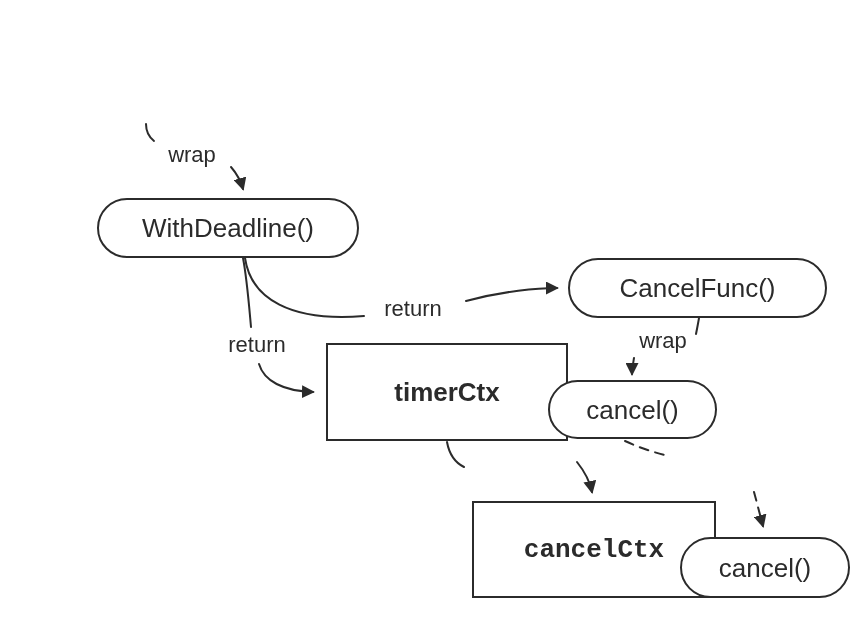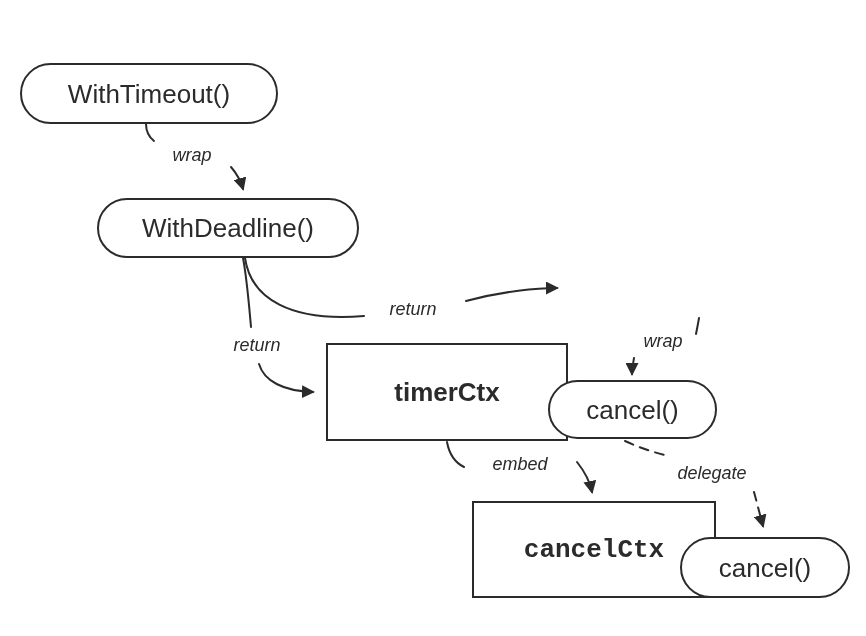--- a/index.html
+++ b/index.html
@@ -42,24 +42,23 @@
     border-radius: 0;
   }
   .rect-label {
     font-weight: 600;
   }
   .edge-label {
     position: absolute;
     transform: translate(-50%, -50%);
     background: #ffffff;
     padding: 0 3px;
-    font-size: 18px;
+    font-size: 22px;
     line-height: 1.15;
     white-space: nowrap;
-    font-style: italic;
   }
   path.edge {
     fill: none;
     stroke: #2b2b2b;
     stroke-width: 2;
     stroke-linecap: round;
   }
   path.dashed {
     stroke-dasharray: 9 7;
   }
@@ -96,42 +95,40 @@
   </svg>
 
   <div class="node rect" style="left:326px; top:343px; width:242px; height:98px;">
     <span class="rect-label">timerCtx</span>
   </div>
 
   <div class="node rect" style="left:472px; top:501px; width:244px; height:97px;font-family:Liberation Mono, monospace;">
     <span class="rect-label">cancelCtx</span>
   </div>
 
-  <div class="node pill" style="left:20px; top:63px; width:258px; height:61px;">
-    <span>WithTimeout()</span>
-  </div>
 
   <div class="node pill" style="left:97px; top:198px; width:262px; height:60px;">
     <span>WithDeadline()</span>
   </div>
 
+  <div class="node pill" style="left:568px; top:258px; width:259px; height:60px;">
+    <span>CancelFunc()</span>
+  </div>
 
   <div class="node pill" style="left:548px; top:380px; width:169px; height:59px;">
     <span>cancel()</span>
   </div>
 
   <div class="node pill" style="left:680px; top:537px; width:170px; height:61px;">
     <span>cancel()</span>
   </div>
 
   <div class="edge-label" style="left:192px; top:155px;">wrap</div>
 
   <div class="edge-label" style="left:257px; top:345px;">return</div>
 
   <div class="edge-label" style="left:413px; top:309px;">return</div>
 
   <div class="edge-label" style="left:663px; top:341px;">wrap</div>
 
-  <div class="edge-label" style="left:520px; top:464px;">embed</div>
 
-  <div class="edge-label" style="left:712px; top:473px;">delegate</div>
 
 </div>
 
 </body></html>

